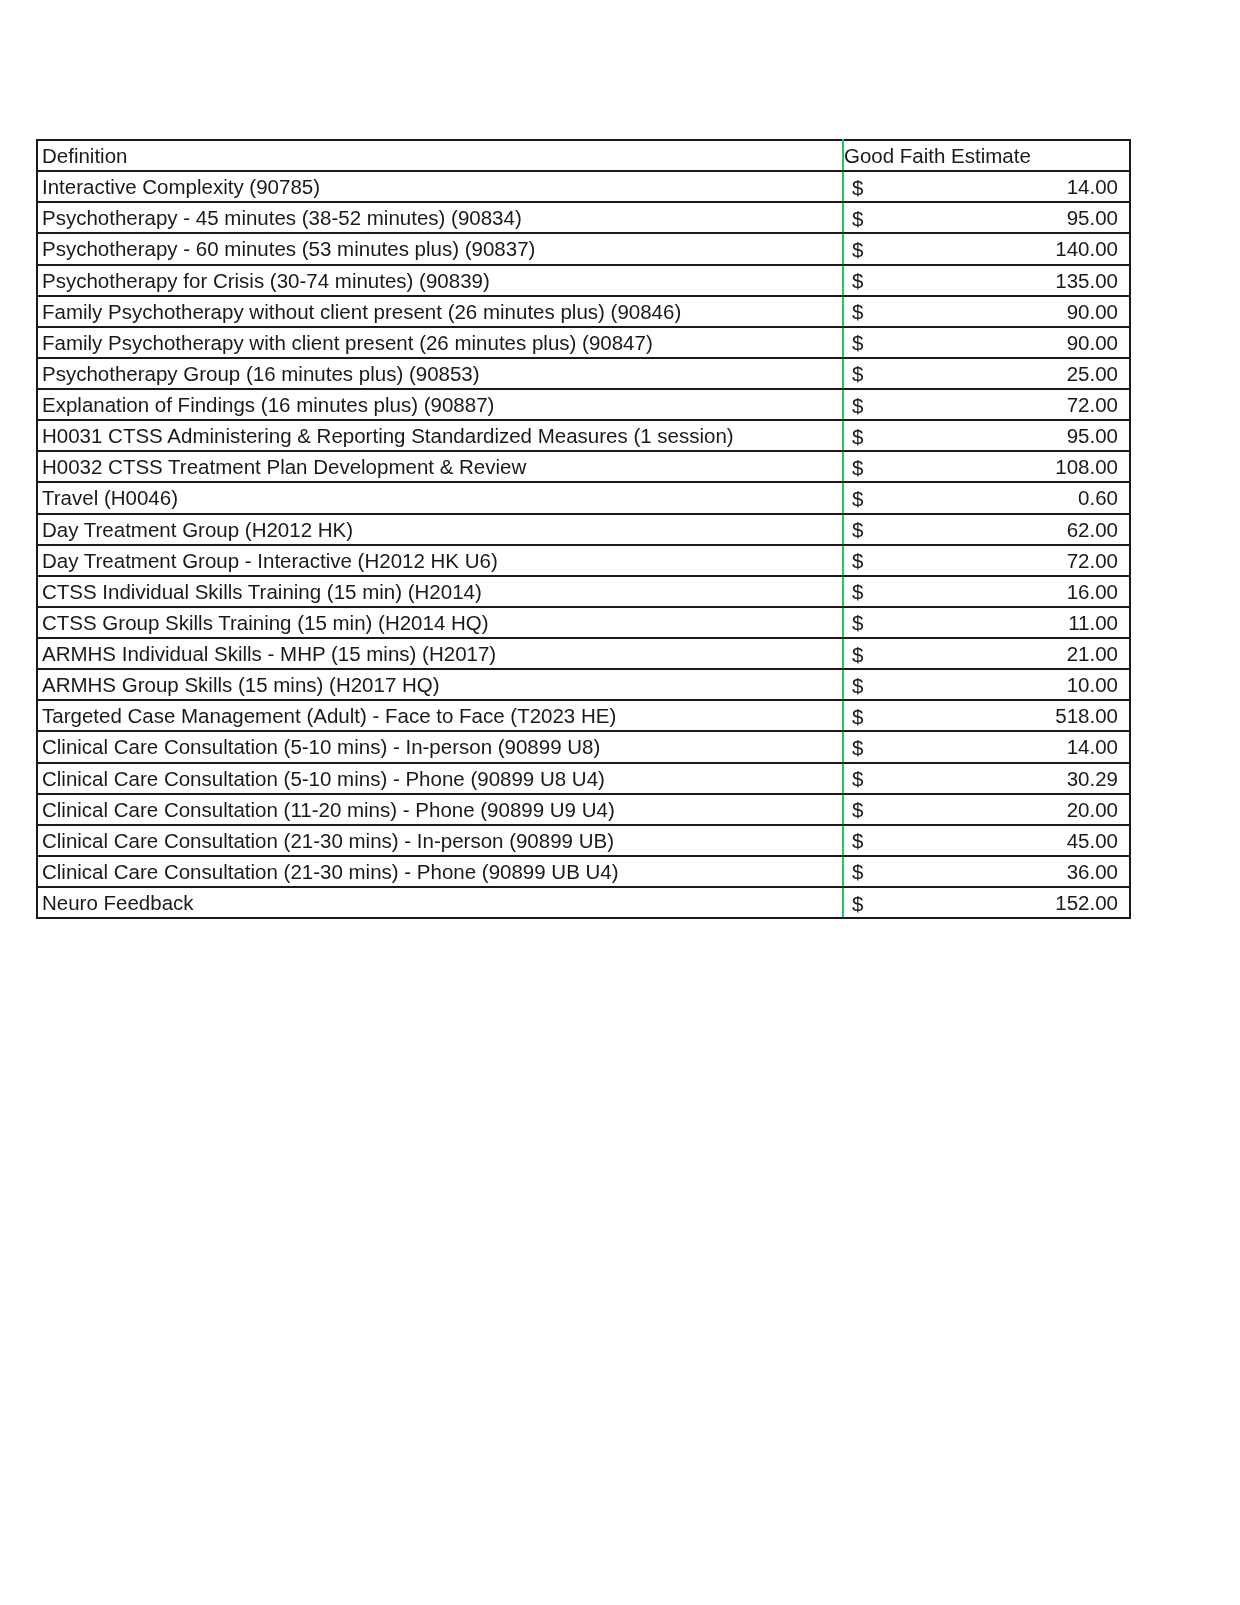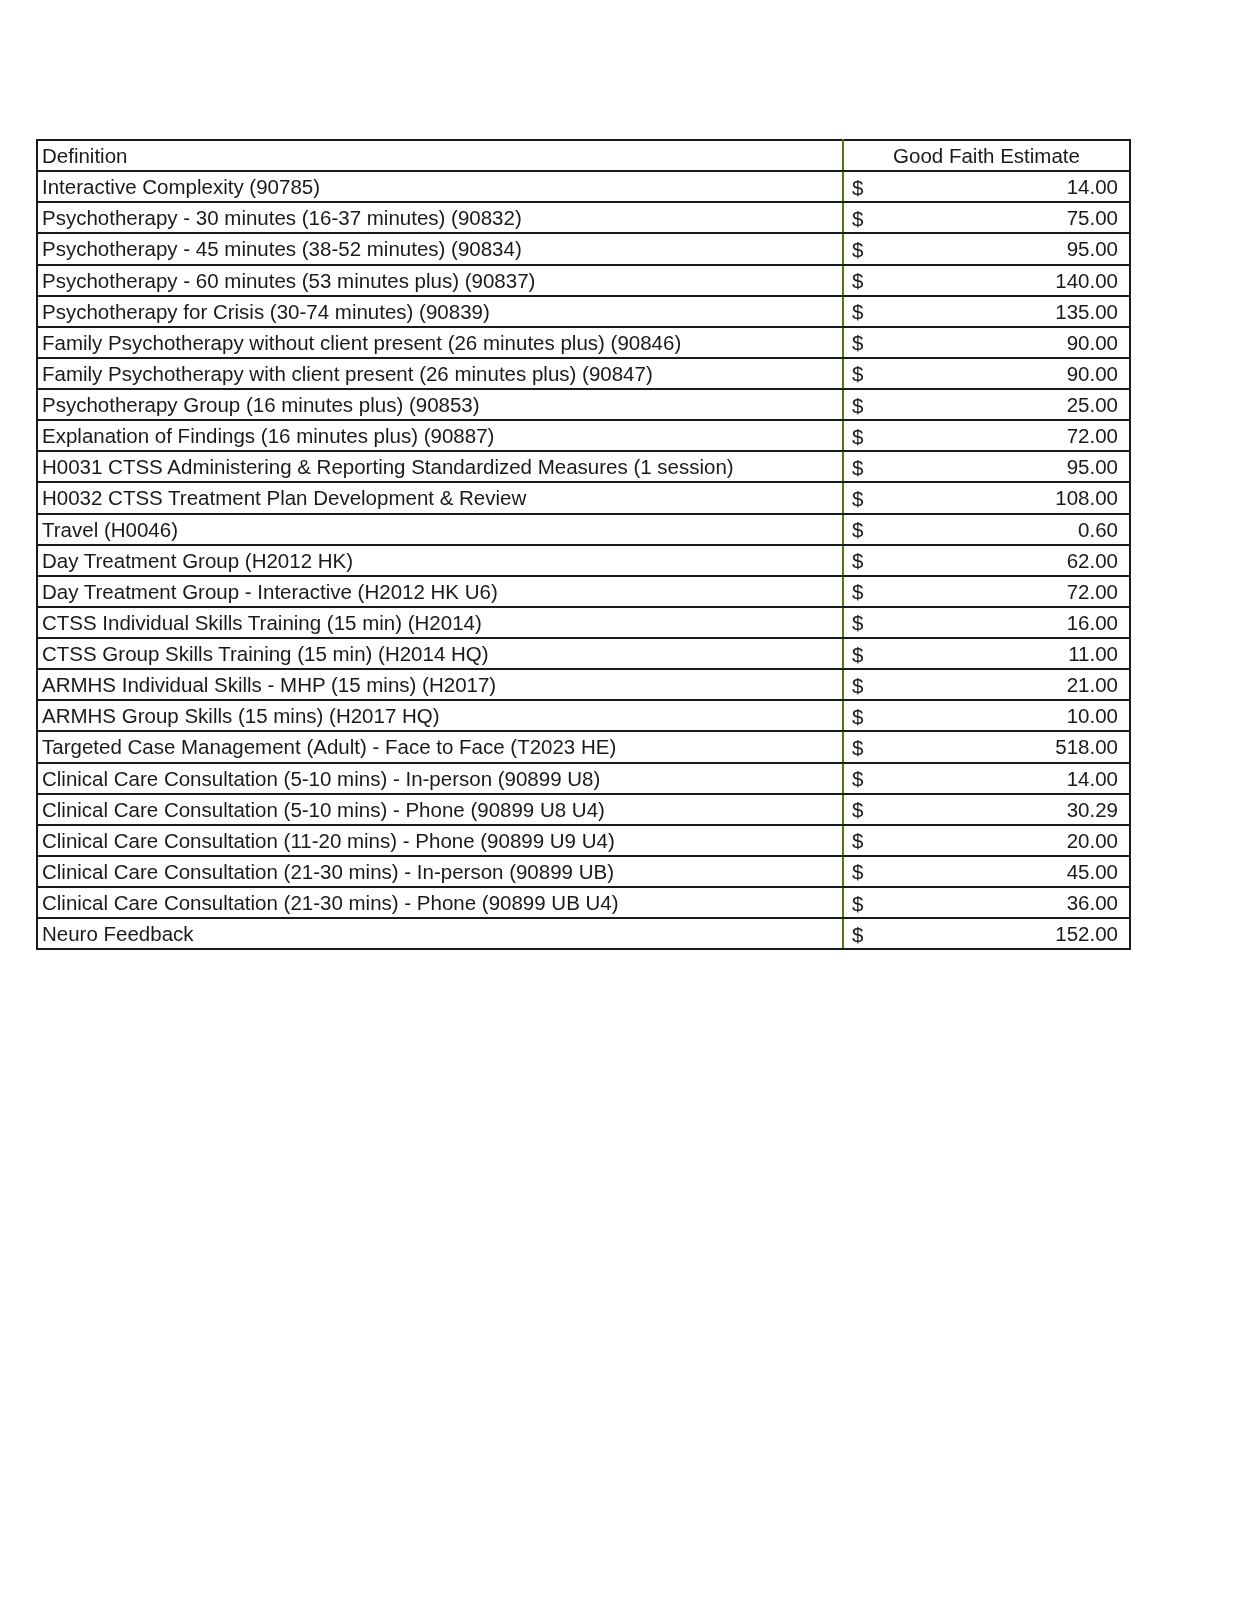--- a/index.html
+++ b/index.html
@@ -38,26 +38,26 @@
       border-bottom: 2px solid #1a1a1a;
       padding: 0;
       font-size: 20.5px;
       font-weight: normal;
       line-height: 27px;
       white-space: nowrap;
       overflow: hidden;
       vertical-align: middle;
     }
     table.estimate-table td.def, table.estimate-table th.def {
-      border-right: 2px solid #4d7c0f;
+      border-right: 2px solid #22c55e;
       padding-left: 4px;
       text-align: left;
     }
     table.estimate-table th.gfe {
-      text-align: center;
+      text-align: left;
       padding-left: 0;
     }
     .amount-cell {
       position: relative;
       padding-left: 8px !important;
       padding-right: 11px !important;
     }
     .amount-cell .dollar {
       position: absolute;
       left: 8px;
@@ -86,27 +86,20 @@
     </thead>
     <tbody>
       <tr>
           <td class="def">Interactive Complexity (90785)</td>
           <td class="amount-cell">
             <span class="dollar">$</span>
             <span class="value">14.00</span>
           </td>
         </tr>
       <tr>
-          <td class="def">Psychotherapy - 30 minutes (16-37 minutes) (90832)</td>
-          <td class="amount-cell">
-            <span class="dollar">$</span>
-            <span class="value">75.00</span>
-          </td>
-        </tr>
-      <tr>
           <td class="def">Psychotherapy - 45 minutes (38-52 minutes) (90834)</td>
           <td class="amount-cell">
             <span class="dollar">$</span>
             <span class="value">95.00</span>
           </td>
         </tr>
       <tr>
           <td class="def">Psychotherapy - 60 minutes (53 minutes plus) (90837)</td>
           <td class="amount-cell">
             <span class="dollar">$</span>

